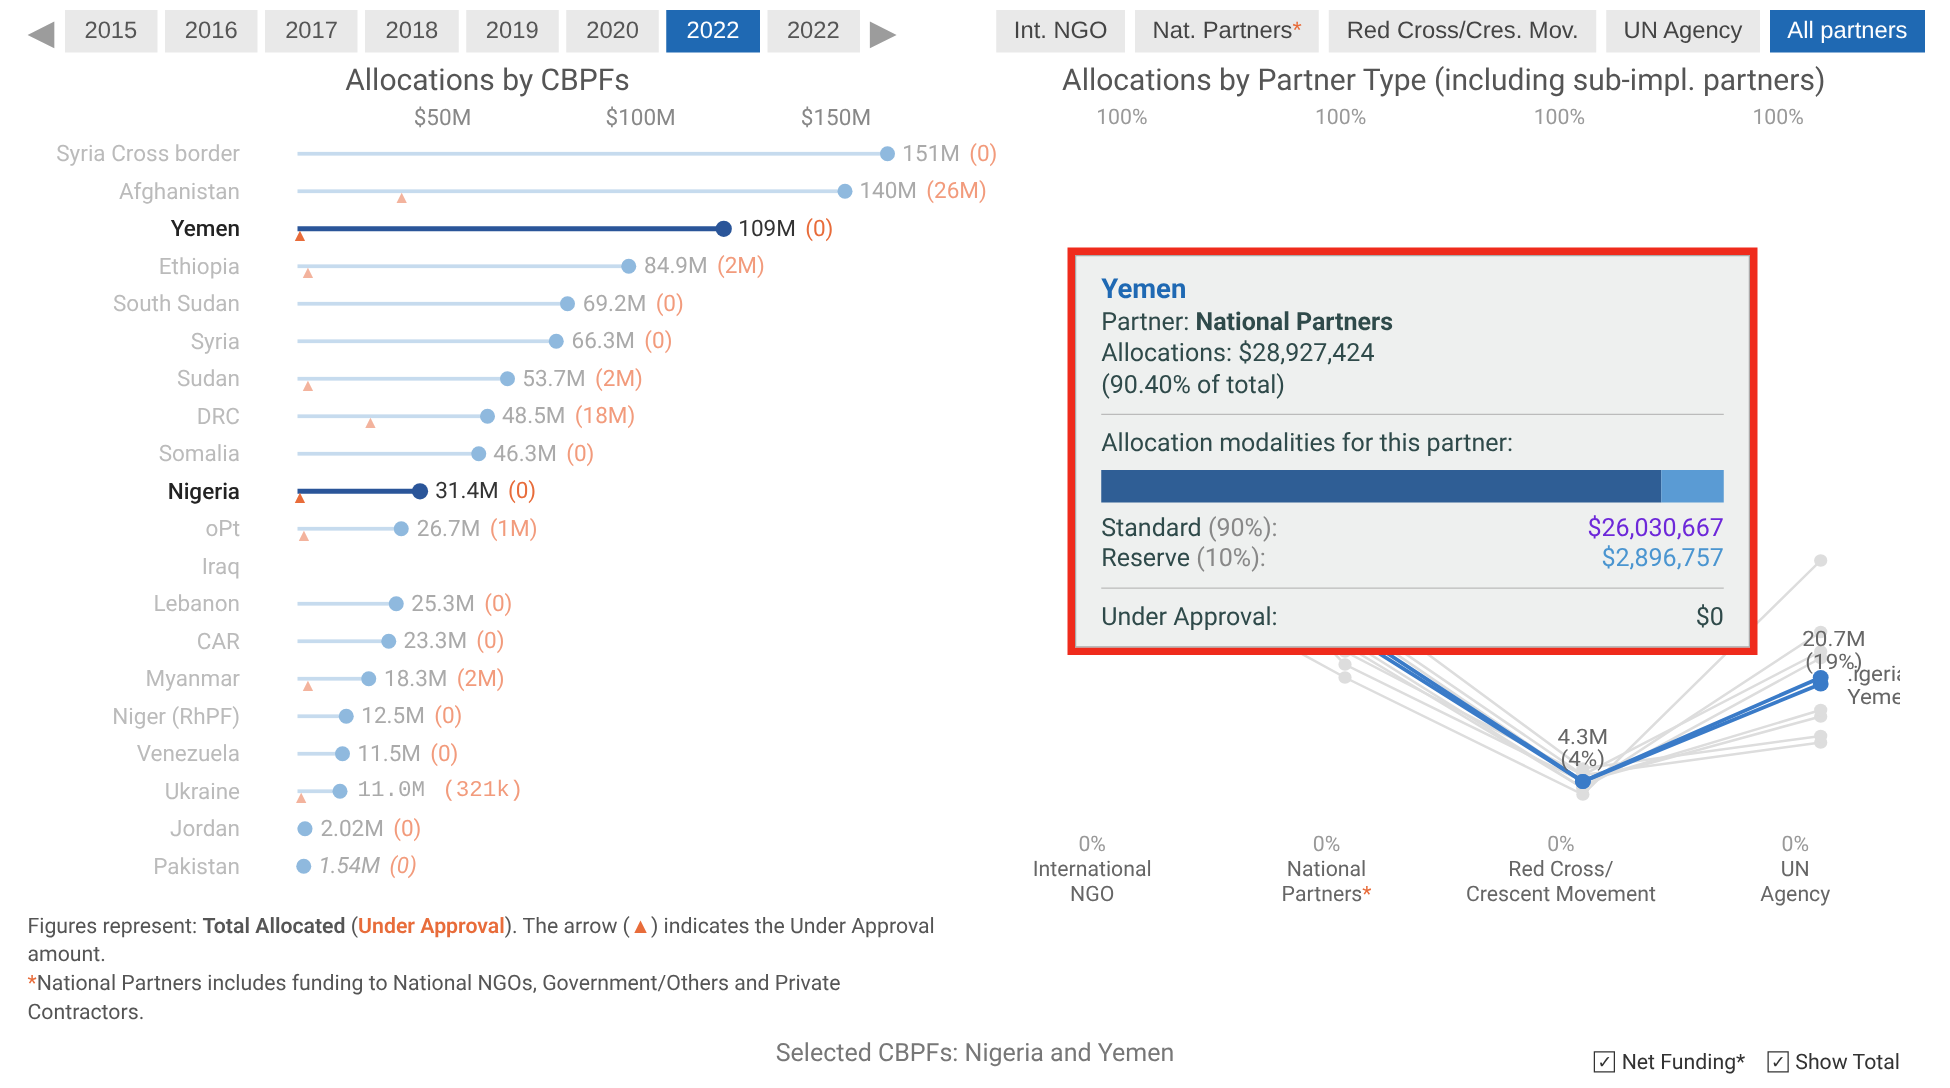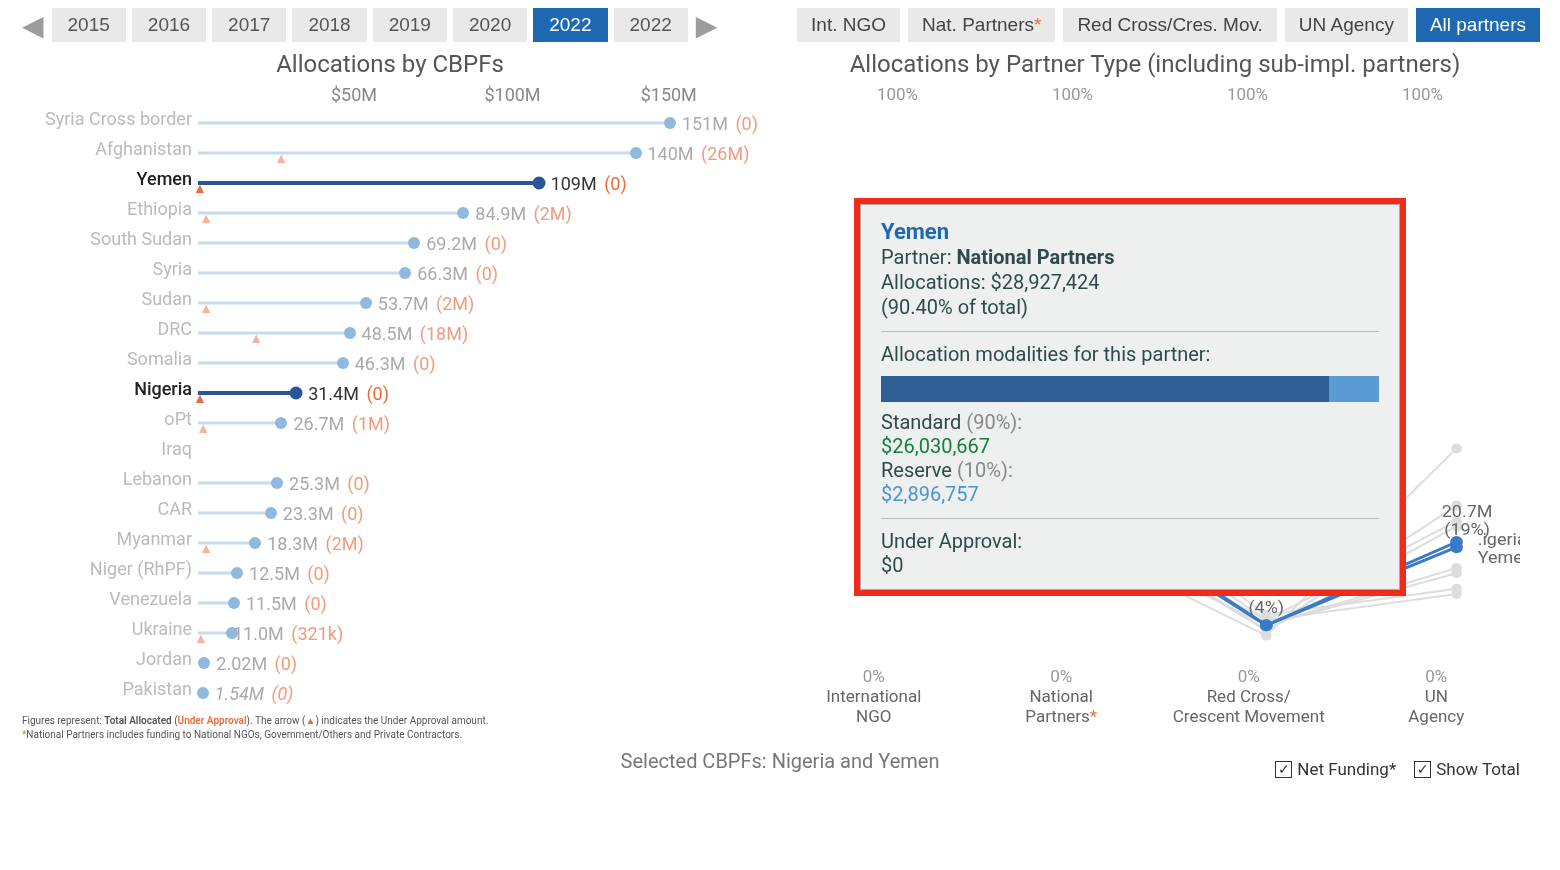--- a/index.html
+++ b/index.html
@@ -29,36 +29,36 @@
 
 .main { display: flex; padding: 4px 20px 0 20px; }
 .left-panel { width: 740px; }
 .right-panel { flex: 1; position: relative; padding-left: 10px;}
 
 .panel-title { font-size: 24px; color: #555; text-align: center; margin-bottom: 6px; font-weight: 400;}
 .x-axis { position: relative; height: 24px; margin-left: 180px; width: 500px; }
 .x-tick { position: absolute; top:0; font-size: 18px; color: #888; transform: translateX(-50%); }
 
 .rows { }
-.row { position: relative; height: 30px; display:flex; align-items:flex-start;}
+.row { position: relative; height: 30px; display:flex; align-items:center;gap:40px;}
 .row-label { width: 178px; text-align: right; padding-right: 6px; font-size: 18px; color: #bbb;  white-space: nowrap;}
 .row.highlight .row-label { color: #222; font-weight: 500;}
 .bar-area { position: relative; flex: 1; height: 100%; }
 .stem { position: absolute; top: 50%; left:0; height: 3px; background: #c6dbee; transform: translateY(-50%); }
 .row.highlight .stem { background: #2a5599; height:4px;}
 .dot { position: absolute; top:50%; width:12px; height:12px; border-radius:50%; background:#8fb9de; transform:translate(-50%,-50%);}
 .row.highlight .dot { background:#2a5599; width:13px; height:13px;}
 .val { position:absolute; top:50%; transform:translateY(-50%); font-size:18px; color:#aaa; white-space:nowrap;}
 .row.highlight .val { color:#333;}
 .approval { color:#f29b7c; margin-left:3px; }
 .row.highlight .approval { color:#e86c3a; }
 .tri { position:absolute; top:50%; transform:translate(-50%,-20%); color:#f3b39d; font-size:14px;}
 .row.highlight .tri { color:#e86c3a; }
 
-.footnotes { font-size: 10px; color:#555; padding: 6px 0 0 2px; line-height:1.35;}
+.footnotes { font-size: 17px; color:#555; padding: 6px 0 0 2px; line-height:1.35;margin-top:16px;}
 .footnotes .b { font-weight:600;}
 .footnotes .orange { color:#e86c3a; font-weight:600;}
 .footnotes .tri-i { color:#e86c3a;}
 .footnotes .ast { color:#e86c3a;}
 
 .selected-line { text-align:center; font-size:20px; color:#777; padding-top:8px;}
 
 
 .pct-axis { display:flex; justify-content:space-around; font-size:17px; color:#999; margin: 0 30px 2px 40px;}
 .svg-wrap { position:relative; height: 560px; margin: 0 20px 0 10px; }
@@ -76,23 +76,23 @@
   box-shadow: 0 0 0 6px #ef2b1c;
   font-size: 20px; color:#2f4a4a;
 }
 .tooltip .tt-country { color:#1f69b3; font-weight:700; font-size:22px;}
 .tooltip .tt-row { margin-top:1px; }
 .tooltip .tt-row .b { font-weight:700;}
 .tooltip hr { border:none; border-top:1px solid #bbb; margin:12px 0 10px 0;}
 .alloc-bar { display:flex; height:26px; width:100%; margin:10px 0 8px 0;}
 .alloc-bar .seg1 { background:#2f5e95;}
 .alloc-bar .seg2 { background:#5a9bd4;}
-.mod-row { display:flex; justify-content:space-between; font-size:20px;flex-direction:column;}
+.mod-row { display:flex; justify-content:space-between; font-size:20px;}
 .mod-row .lab .g { color:#888;}
-.mod-row.std .amt { color:#15803d;}
+.mod-row.std .amt { color:#6d28d9;}
 .mod-row.res .amt { color:#4a95d0;}
 
 .right-checks { position:absolute; bottom: -38px; right: 20px; display:flex; gap:18px; font-size:17px; color:#333;}
 .chk { display:flex; align-items:center; gap:5px;}
 .chk .box { width:17px; height:17px; border:1.5px solid #333; display:inline-flex; align-items:center; justify-content:center; font-size:14px; line-height:1; background:#fff;}
 
 </style>
 </head>
 <body>
 
@@ -266,21 +266,21 @@
             <div class="stem" style="width: 35.9375px;"></div>
             <div class="dot" style="left: 35.9375px;"></div>
             <div class="val" style="left: 47.9375px;">11.5M <span class="approval">(0)</span></div>
           </div>
         </div>
         <div class="row">
           <div class="row-label">Ukraine</div>
           <div class="bar-area">
             <div class="stem" style="width: 34.375px;"></div>
             <div class="dot" style="left: 34.375px;"></div>
-            <div class="val" style="left: 35px;">11.0M <span class="approval">(321k)</span></div>
+            <div class="val" style="left: 48px; font-family: Liberation Mono, monospace;">11.0M <span class="approval">(321k)</span></div>
             <div class="tri" style="left: 3.00312px;">▲</div>
           </div>
         </div>
         <div class="row">
           <div class="row-label">Jordan</div>
           <div class="bar-area">
             <div class="stem" style="width: 6.3125px;"></div>
             <div class="dot" style="left: 6.3125px;"></div>
             <div class="val" style="left: 18.3125px;">2.02M <span class="approval">(0)</span></div>
           </div>

